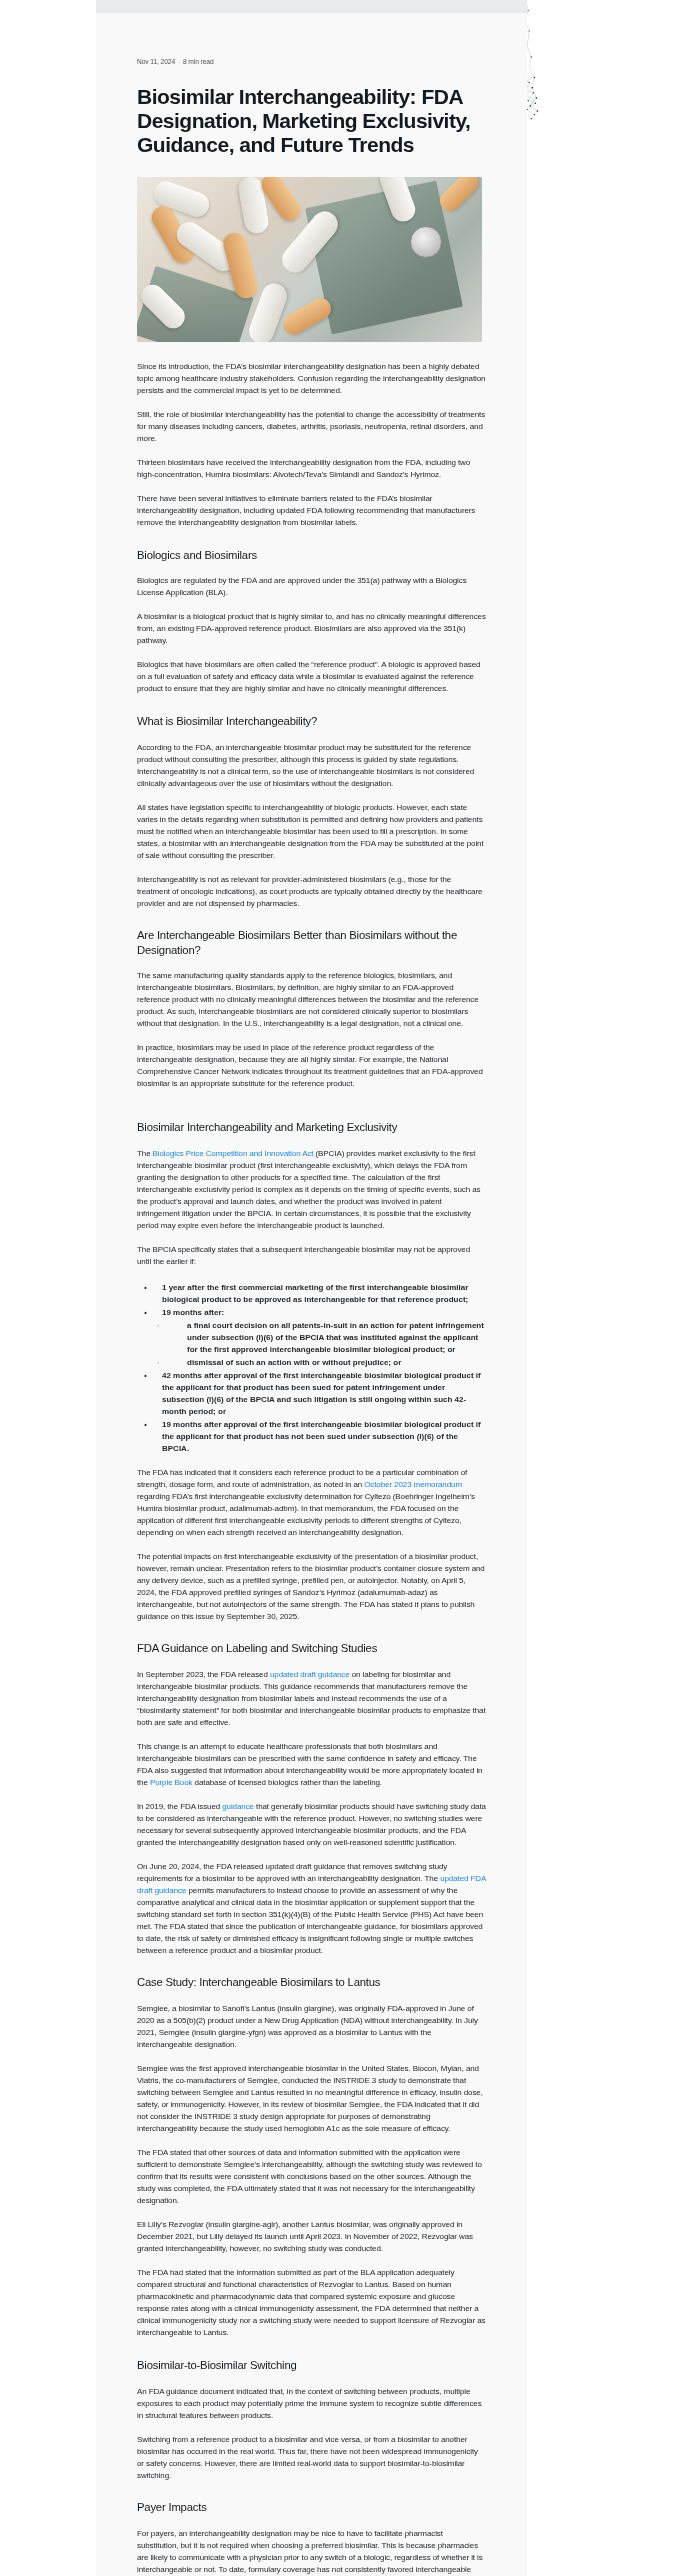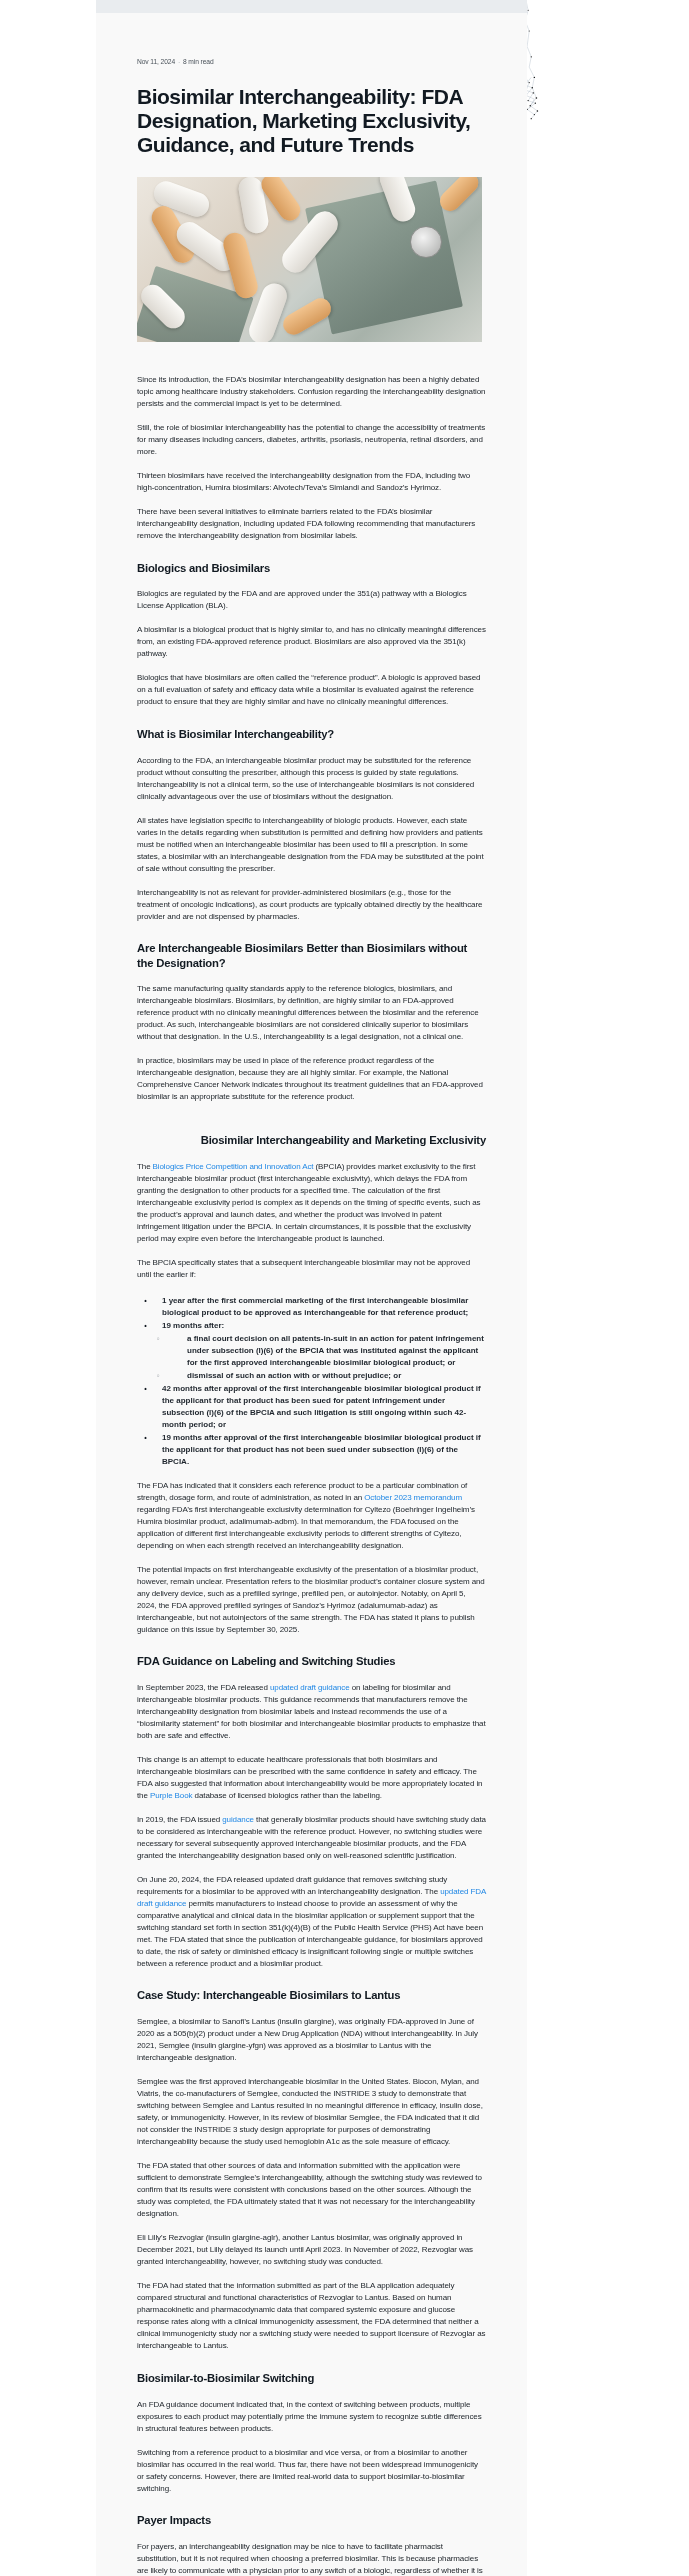--- a/index.html
+++ b/index.html
@@ -13,24 +13,24 @@
   .meta .dot { font-size: 5.2px; }
   h1 { margin-top: 19.6px; font-size: 21px; line-height: 24px; font-weight: 700; color: #121a22; letter-spacing: -0.5px; }
   .hero { margin-top: 20.6px; width: 345px; height: 165px; position: relative; overflow: hidden;
           background: linear-gradient(135deg, #ece7df 0%, #d9cfc1 35%, #c9cfca 55%, #a7b2aa 75%, #cfd3cc 100%); }
   .pill { position: absolute; border-radius: 15.5px; box-shadow: 1px 1.5px 3.1px rgba(0,0,0,.18); }
   .pill.w { background: linear-gradient(180deg,#fbfaf7,#dcd8d1); }
   .pill.o { background: linear-gradient(180deg,#f2c48f,#d69a5b); }
   .bill { position: absolute; background: linear-gradient(160deg,#8da094,#5f7168); border-radius: 2.1px; opacity: .85; }
   .coin { position: absolute; border-radius: 50%; background: radial-gradient(circle at 40% 35%, #f3f3f3, #a9aaa8); border: 1px solid #8c8d8b; }
   p.body { font-size: 8px; line-height: 12px; color: #22282e; margin-top: 12px; letter-spacing: -0.1px; }
-  .hero + p.body { margin-top: 32px; }
-  h2 { font-size: 11.3px; line-height: 14.4px; font-weight: 700; color: #121a22; margin-top: 18.5px; letter-spacing: -0.2px; }
+  .hero + p.body { margin-top: 19px; }
+  h2 { font-size: 11.3px; line-height: 14.4px; font-weight: 400; color: #121a22; margin-top: 18.5px; letter-spacing: -0.2px; }
   h2 + p.body { margin-top: 13.4px; }
-  h2.gap { margin-top: 30px; text-align: right; }
+  h2.gap { margin-top: 30px; }
   a.link { color: #1f87e5; text-decoration: none; }
   ul.l1 { list-style: none; margin-top: 13.4px; }
   ul.l1 > li { position: relative; padding-left: 25px; font-size: 8px; line-height: 12px; margin-bottom: 1px; font-weight: bold; }
   ul.l1 > li::before { content: "\2022"; position: absolute; left: 7.2px; top: 0; color: #121a22; font-size: 7.2px; }
   ul.l2 { list-style: none; margin-top: 1px; }
   ul.l2 > li { position: relative; padding-left: 25px; margin-bottom: 1px; }
   ul.l2 > li::before { content: "\25CB"; position: absolute; left: -5.2px; top: 0; color: #7a8088; font-size: 4.6px; }
 </style>
 </head>
 <body>

